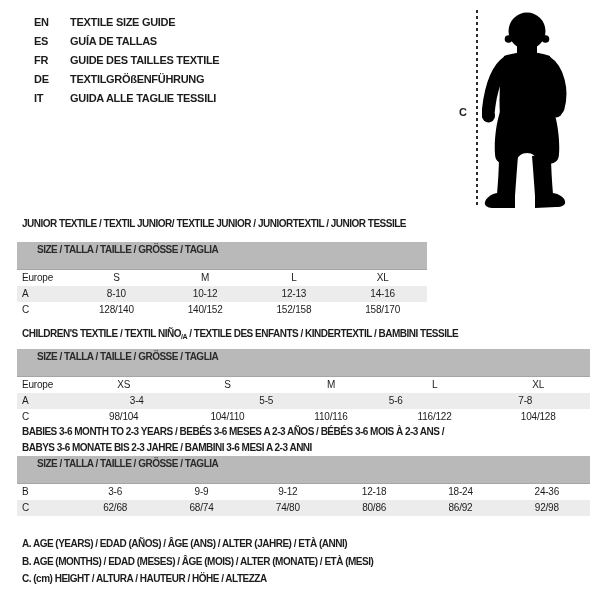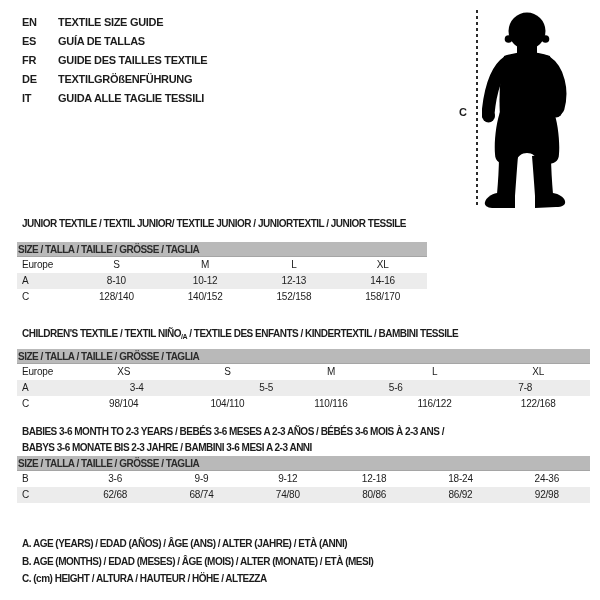--- a/index.html
+++ b/index.html
@@ -4,21 +4,21 @@
 <style>
   * { margin:0; padding:0; box-sizing:border-box; }
   html,body { width:600px; height:600px; background:#fff; }
   body { font-family:"Liberation Sans", sans-serif; color:var(--text,#1c1c1c); }
   .canvas { position:relative; width:600px; height:600px; overflow:hidden; background:#fff; }
 
   
   .langs { position:absolute; left:22px; top:12px; }
   .lang-row { display:flex; height:19px; align-items:center;
               font-weight:700; font-size:11px; letter-spacing:-0.3px; }
-  .lang-code { width:36px; }
+  .lang-code { width:36px;margin-left:12px; }
 
   
   .height-line { position:absolute; left:476px; top:10px; width:2px; height:198px;
                  background:repeating-linear-gradient(to bottom,#2b2b2b 0 3px,transparent 3px 6px); }
   .measure-c { position:absolute; left:459px; top:106px; font-size:11px; font-weight:700; }
   .baby { position:absolute; left:482px; top:4px; width:86px; height:206px; }
   .baby .fillpart { fill:var(--silhouette,#000); }
   .baby .armpart { stroke:var(--silhouette,#000); stroke-width:13; stroke-linecap:round; fill:none; }
 
   
@@ -26,22 +26,22 @@
   .t1 { top:218px; width:410px; }
   .t2 { top:328px; width:573px; }
   .t3 { top:424px; width:573px; }
   .tbl-title { font-weight:700; font-size:10px; letter-spacing:-0.5px;
                line-height:12px; padding-left:5px; white-space:nowrap; }
   .t3 .tbl-title { line-height:16px; }
   .t1 .tbl-title { margin-bottom:12px; }
   .t2 .tbl-title { margin-bottom:6px; }
   .t3 .tbl-title { margin-bottom:0; }
   .sub { font-size:7px; vertical-align:-2px; }
-  .size-bar { background:var(--header-bar,#b9b9b9); height:15px; line-height:15px;
-              padding-left:1px; font-weight:700; font-size:10px; letter-spacing:-0.5px;
+  .size-bar { background:var(--header-bar,#b9b9b9); height:28px; line-height:15px;
+              padding-left:20px; font-weight:700; font-size:10px; letter-spacing:-0.5px;
               color:#2b2b2b; border-bottom:1px solid #a5a5a5; }
   .trow { display:flex; height:16px; line-height:16px; font-size:10px; letter-spacing:-0.2px; }
   .trow.shaded { background:var(--row-shaded,#ececec); }
   .rlabel { width:55px; padding-left:5px; flex:0 0 55px; }
   .rcell { flex:1 1 0; text-align:center; }
 
   
   .legend { position:absolute; left:22px; top:535px; font-weight:700;
             font-size:10px; letter-spacing:-0.5px; line-height:17.5px; white-space:nowrap; }
 </style>
@@ -135,21 +135,21 @@
       <span class="rcell">5-5</span>
       <span class="rcell">5-6</span>
       <span class="rcell">7-8</span>
     </div>
     <div class="trow">
       <span class="rlabel">C</span>
       <span class="rcell">98/104</span>
       <span class="rcell">104/110</span>
       <span class="rcell">110/116</span>
       <span class="rcell">116/122</span>
-      <span class="rcell">122/168</span>
+      <span class="rcell">104/128</span>
     </div>
   </div>
 
   <div class="tbl t3">
     <div class="tbl-title">
       <div>BABIES 3-6 MONTH TO 2-3 YEARS / BEBÉS 3-6 MESES A 2-3 AÑOS / BÉBÉS 3-6 MOIS À 2-3 ANS /</div>
       <div>BABYS 3-6 MONATE BIS 2-3 JAHRE / BAMBINI 3-6 MESI A 2-3 ANNI</div>
     </div>
     <div class="size-bar">SIZE / TALLA / TAILLE / GRÖSSE / TAGLIA</div>
     <div class="trow">

